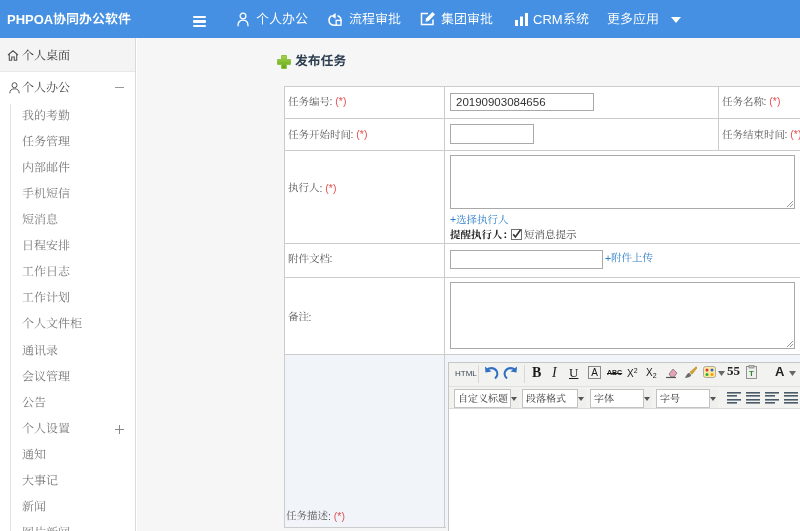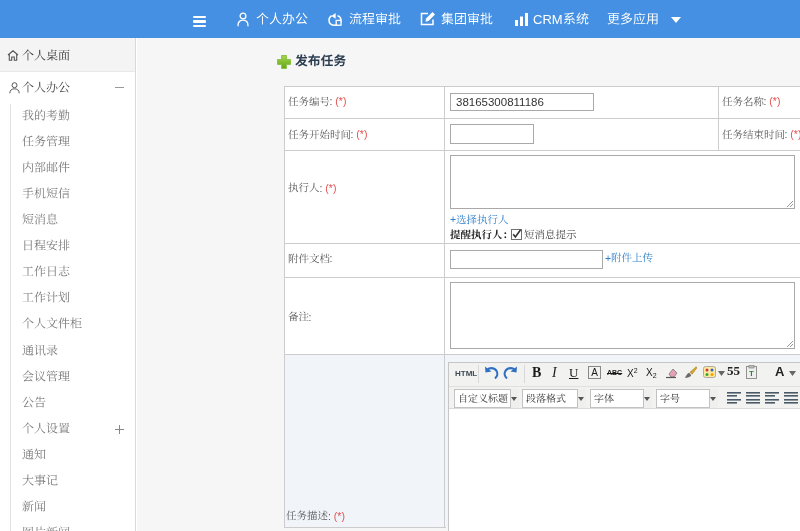--- a/index.html
+++ b/index.html
@@ -123,20 +123,30 @@
       <path id="c112" d="M130 196V170C130 148 126 125 103 106L106 103C142 121 146 149 146 170V186H186V132C186 122 188 118 202 118H212C234 118 239 121 239 128C239 131 237 133 232 134L232 134H229C228 134 226 134 225 134C224 134 223 134 222 134C220 134 217 134 214 134H206C203 134 202 134 202 137V184C206 184 210 186 212 187L193 203L184 194H148L130 202ZM157 31C137 11 110 -5 78 -16L80 -20C116 -11 144 4 165 22C182 4 202 -10 228 -20C231 -12 236 -7 243 -6L244 -4C217 4 194 15 175 31C192 48 205 67 214 89C220 90 223 90 225 92L207 109L196 99H111L113 92H130C136 68 145 48 157 31ZM166 40C152 54 142 71 135 92H196C189 72 179 55 166 40ZM87 154 76 141H48V176C66 180 88 186 104 192C109 191 111 191 113 193L92 209C80 200 65 191 51 184L32 192V42C22 39 12 37 6 36L17 15C20 16 22 18 23 21L32 25V-20H35C44 -20 48 -16 48 -14V30C76 41 97 50 113 56L112 60L48 45V86H101C104 86 107 88 108 90C100 98 88 108 88 108L77 94H48V134H100C104 134 106 135 107 138C99 145 87 154 87 154Z"></path>
       <path id="c113" d="M11 182 12 174H81V150H84C90 150 97 153 97 155V174H152V151H154C162 152 168 154 168 156V174H232C236 174 238 176 239 178C231 186 218 197 218 197L206 182H168V201C174 202 176 204 177 208L152 210V182H97V201C103 202 105 204 106 208L81 210V182ZM28 40C25 40 16 40 16 40V35C21 35 24 34 28 32C33 29 35 14 32 -8C32 -16 35 -20 40 -20C48 -20 52 -14 52 -4C53 12 47 22 47 31C47 36 49 44 52 50C56 60 82 110 93 136L89 137C39 53 39 53 34 45C32 40 30 40 28 40ZM30 154 28 152C37 144 50 132 55 122C71 114 81 144 30 154ZM12 117 9 115C20 108 32 95 36 85C53 76 62 108 12 117ZM127 158C118 132 98 102 78 84L81 82C96 91 110 104 122 119C129 107 138 96 148 87C124 68 95 52 64 41L66 37C80 40 93 45 106 50V-20H108C116 -20 122 -15 122 -14V-4H187V-18H190C195 -18 203 -14 204 -12V43C208 44 210 46 212 47L205 52C213 49 221 46 229 44C231 52 236 56 242 57L243 60C216 65 190 74 168 86C183 98 196 112 206 126C212 126 215 127 217 129L199 145L188 135H134C137 140 140 145 142 149C148 149 150 150 151 152ZM187 3H122V45H187ZM186 52H124L118 55C132 62 146 70 158 79C168 71 180 64 191 58ZM186 128C178 116 168 104 156 94C144 102 133 112 126 124L129 128Z"></path>
       <path id="c114" d="M85 166 74 152H64V201C70 202 72 204 72 208L48 210V152H10L12 144H44C38 106 26 69 8 40L11 36C27 54 39 75 48 98V-20H51C57 -20 64 -16 64 -14V117C72 107 81 94 84 84C99 72 112 103 64 123V144H98C102 144 104 145 105 148C97 156 85 166 85 166ZM160 201 135 210C126 174 110 141 92 120L96 117C108 127 120 140 130 156C137 142 146 128 158 116C137 96 111 80 80 68L82 64C94 67 105 71 115 76V-19H118C126 -19 131 -16 131 -14V-2H198V-17H200C208 -17 214 -14 214 -12V64C219 64 221 66 223 68L205 82L197 72H134L120 78C138 86 154 96 167 108C183 93 204 81 228 72C230 79 235 84 242 85L242 88C216 94 195 104 177 116C193 132 206 150 215 170C221 170 224 170 226 172L208 189L197 179H142C145 185 148 190 150 196C156 196 158 198 160 201ZM133 161 139 172H197C189 155 179 139 166 125C152 136 142 148 133 161ZM131 5V65H198V5Z"></path>
       <path id="c115" d="M174 202 172 200C183 194 197 181 203 172C220 164 228 196 174 202ZM137 209C137 190 138 172 139 155H12L14 148H140C146 81 164 26 204 -6C216 -15 231 -22 237 -14C240 -12 239 -8 231 2L236 40L232 40C230 30 224 18 222 12C219 8 218 7 214 11C177 38 162 90 157 148H232C236 148 238 149 239 152C230 159 216 170 216 170L204 155H156C156 170 155 184 155 199C162 200 164 203 164 206ZM16 6 27 -14C29 -13 32 -11 32 -8C81 8 117 22 143 32L142 37L86 22V96H130C134 96 136 97 137 100C129 108 116 118 116 118L104 104H23L24 96H69V18C46 12 27 8 16 6Z"></path>
       <path id="c116" d="M109 210 107 208C116 200 124 186 126 175C143 162 159 198 109 210ZM42 183 38 183C39 167 30 152 20 147C14 144 10 138 13 133C16 126 25 126 32 131C39 136 46 146 46 163H209C206 153 200 142 196 134L200 132C210 139 223 151 230 160C235 160 238 160 240 162L220 181L209 170H45C44 174 44 179 42 183ZM216 87 204 72H133V94C139 94 141 96 142 100C158 107 174 116 187 125C192 125 195 126 197 127L177 145L166 134H54L56 126H162C155 118 144 108 134 101L116 103V72H12L14 64H116V6C116 2 115 0 110 0C104 0 74 2 74 2V-2C86 -3 94 -5 98 -8C102 -10 104 -14 105 -20C130 -17 133 -9 133 4V64H232C235 64 238 65 238 68C230 76 216 87 216 87Z"></path>
       <path id="c117" d="M66 140 55 144C64 160 71 178 77 196C83 196 86 198 86 202L60 210C49 162 29 113 9 82L13 80C23 91 33 104 42 118V-20H44C51 -20 58 -16 58 -14V135C62 136 65 137 66 140ZM188 52 178 39H160V150H161C174 96 198 52 228 26C231 34 236 38 243 39L244 42C212 62 182 104 166 150H230C233 150 236 152 236 154C228 162 215 172 215 172L203 158H160V199C166 200 168 202 169 206L144 209V158H72L74 150H133C120 105 96 59 64 27L67 23C102 51 128 88 144 130V39H100L102 32H144V-20H147C153 -20 160 -16 160 -14V32H200C204 32 206 33 207 36C200 43 188 52 188 52Z"></path>
     </defs>
   </svg>
 <div class="bx" style="left:0;top:0;width:800px;height:531px;background:#fff">
     <div class="bx" style="left:0;top:0;width:800px;height:38px;background:#4590e2"></div>
+    <div class="ab" style="left:7px;top:12.6px;font-size:13px;line-height:13.7px;"><span style="color:#fff;font-weight:bold">PHPOA</span><svg class="cj" width="78" height="14" viewBox="0 0 78 14">
+        <g fill="#fff" transform="translate(0,10.40) scale(0.05200,-0.05200)">
+          <use href="#c0" x="0"></use>
+          <use href="#c1" x="250"></use>
+          <use href="#c2" x="500"></use>
+          <use href="#c3" x="750"></use>
+          <use href="#c4" x="1000"></use>
+          <use href="#c5" x="1250"></use>
+        </g>
+      </svg></div>
     <div class="bx" style="left:193px;top:15.5px;width:13px;height:2.4px;background:#fff;border-radius:1px"></div>
     <div class="bx" style="left:193px;top:20.2px;width:13px;height:2.4px;background:#fff;border-radius:1px"></div>
     <div class="bx" style="left:193px;top:24.9px;width:13px;height:2.4px;background:#fff;border-radius:1px"></div>
     <svg class="bx" style="left:237px;top:12px" width="12" height="15" viewBox="0 0 12 15">
 <circle cx="6" cy="4" r="2.9" fill="none" stroke="#fff" stroke-width="1.3"></circle>
 <path d="M1 13.8 C1 9.8 3.2 8.2 6 8.2 C8.8 8.2 11 9.8 11 13.8" fill="none" stroke="#fff" stroke-width="1.3" stroke-linecap="round"></path>
     </svg>
     <div class="ab" style="left:256px;top:12.6px;font-size:13px;line-height:13.7px;"><svg class="cj" width="52" height="14" viewBox="0 0 52 14">
         <g fill="#fff" transform="translate(0,10.40) scale(0.05200,-0.05200)">
           <use href="#c6" x="0"></use>
@@ -438,21 +448,21 @@
       </svg><span style="color:#575757;font-weight:normal">:&nbsp;</span></div>
     <div class="ab" style="left:286px;top:510.8px;font-size:10.5px;line-height:11.0px;"><svg class="cj" width="42" height="11" viewBox="0 0 42 11">
         <g fill="#575757" transform="translate(0,8.40) scale(0.04200,-0.04200)">
           <use href="#c32" x="0"></use>
           <use href="#c33" x="250"></use>
           <use href="#c93" x="500"></use>
           <use href="#c94" x="750"></use>
         </g>
       </svg><span style="color:#575757;font-weight:normal">:&nbsp;</span><span style="color:#e4504f;font-weight:normal">(*)</span></div>
     <div class="bx" style="position:absolute;background:#fff;border:1px solid #a9a9a9;left:450px;top:93px;width:144px;height:18px"></div>
-    <div class="ab" style="left:456px;top:95.8px;font-size:11.5px;line-height:12.1px;"><span style="color:#333;font-weight:normal">38165300811186</span></div>
+    <div class="ab" style="left:456px;top:95.8px;font-size:11.5px;line-height:12.1px;"><span style="color:#333;font-weight:normal">20190903084656</span></div>
     <div class="bx" style="position:absolute;background:#fff;border:1px solid #a9a9a9;left:450px;top:124px;width:84px;height:20px"></div>
     <div class="bx" style="position:absolute;background:#fff;border:1px solid #a9a9a9;left:450px;top:155px;width:345px;height:54px"></div>
     <svg class="bx" style="left:786px;top:200px" width="8" height="8" viewBox="0 0 8 8">
       <path d="M7 1 L1 7 M7 4 L4 7" stroke="#999" stroke-width="1"></path>
     </svg>
     <div class="ab" style="left:450px;top:214.3px;font-size:10.5px;line-height:11.0px;"><span style="color:#2d7dc8;font-weight:normal">+</span><svg class="cj" width="52" height="11" viewBox="0 0 52 11">
         <g fill="#2d7dc8" transform="translate(0,8.40) scale(0.04200,-0.04200)">
           <use href="#c95" x="0"></use>
           <use href="#c96" x="250"></use>
           <use href="#c87" x="500"></use>
@@ -492,21 +502,21 @@
           <use href="#c106" x="750"></use>
         </g>
       </svg></div>
     <div class="bx" style="position:absolute;background:#fff;border:1px solid #a9a9a9;left:450px;top:282px;width:345px;height:67px"></div>
     <svg class="bx" style="left:786px;top:340px" width="8" height="8" viewBox="0 0 8 8">
       <path d="M7 1 L1 7 M7 4 L4 7" stroke="#999" stroke-width="1"></path>
     </svg>
     <div class="bx" style="left:448px;top:362px;width:352px;height:200px;background:#fff;border:1px solid #c6c6c6;border-right:none"></div>
     <div class="bx" style="left:449px;top:363px;width:351px;height:24px;background:#f2f2f0;border-bottom:1px solid #e0e0e0"></div>
     <div class="bx" style="left:449px;top:387px;width:351px;height:22px;background:#f2f2f0;border-bottom:1px solid #dadada"></div>
-    <div class="ab" style="left:455px;top:369.5px;font-size:8px;line-height:8.4px;"><span style="color:#3c4a56;font-weight:bold">HTML</span></div>
+    <div class="ab" style="left:455px;top:369.5px;font-size:8px;line-height:8.4px;"><span style="color:#3c4a56;font-weight:normal">HTML</span></div>
     <div class="bx" style="left:478px;top:365px;width:1px;height:18px;background:#d8d8d8"></div>
     <svg class="bx" style="left:484px;top:366px" width="15" height="15" viewBox="0 0 15 15">
 <path d="M3 4 C5.5 1.5 10 1.5 12.3 4.5 C14 7 13.5 10.5 11 12.5" fill="none" stroke="#2f6fc1" stroke-width="2.2"></path>
 <path d="M1 0.5 L1.5 6.5 L7.5 5.5 Z" fill="#2f6fc1"></path>
     </svg>
     <svg class="bx" style="left:503px;top:366px" width="15" height="15" viewBox="0 0 15 15">
 <path d="M12 4 C9.5 1.5 5 1.5 2.7 4.5 C1 7 1.5 10.5 4 12.5" fill="none" stroke="#2f6fc1" stroke-width="2.2"></path>
 <path d="M14 0.5 L13.5 6.5 L7.5 5.5 Z" fill="#2f6fc1"></path>
     </svg>
     <div class="bx" style="left:524px;top:365px;width:1px;height:18px;background:#d8d8d8"></div>

